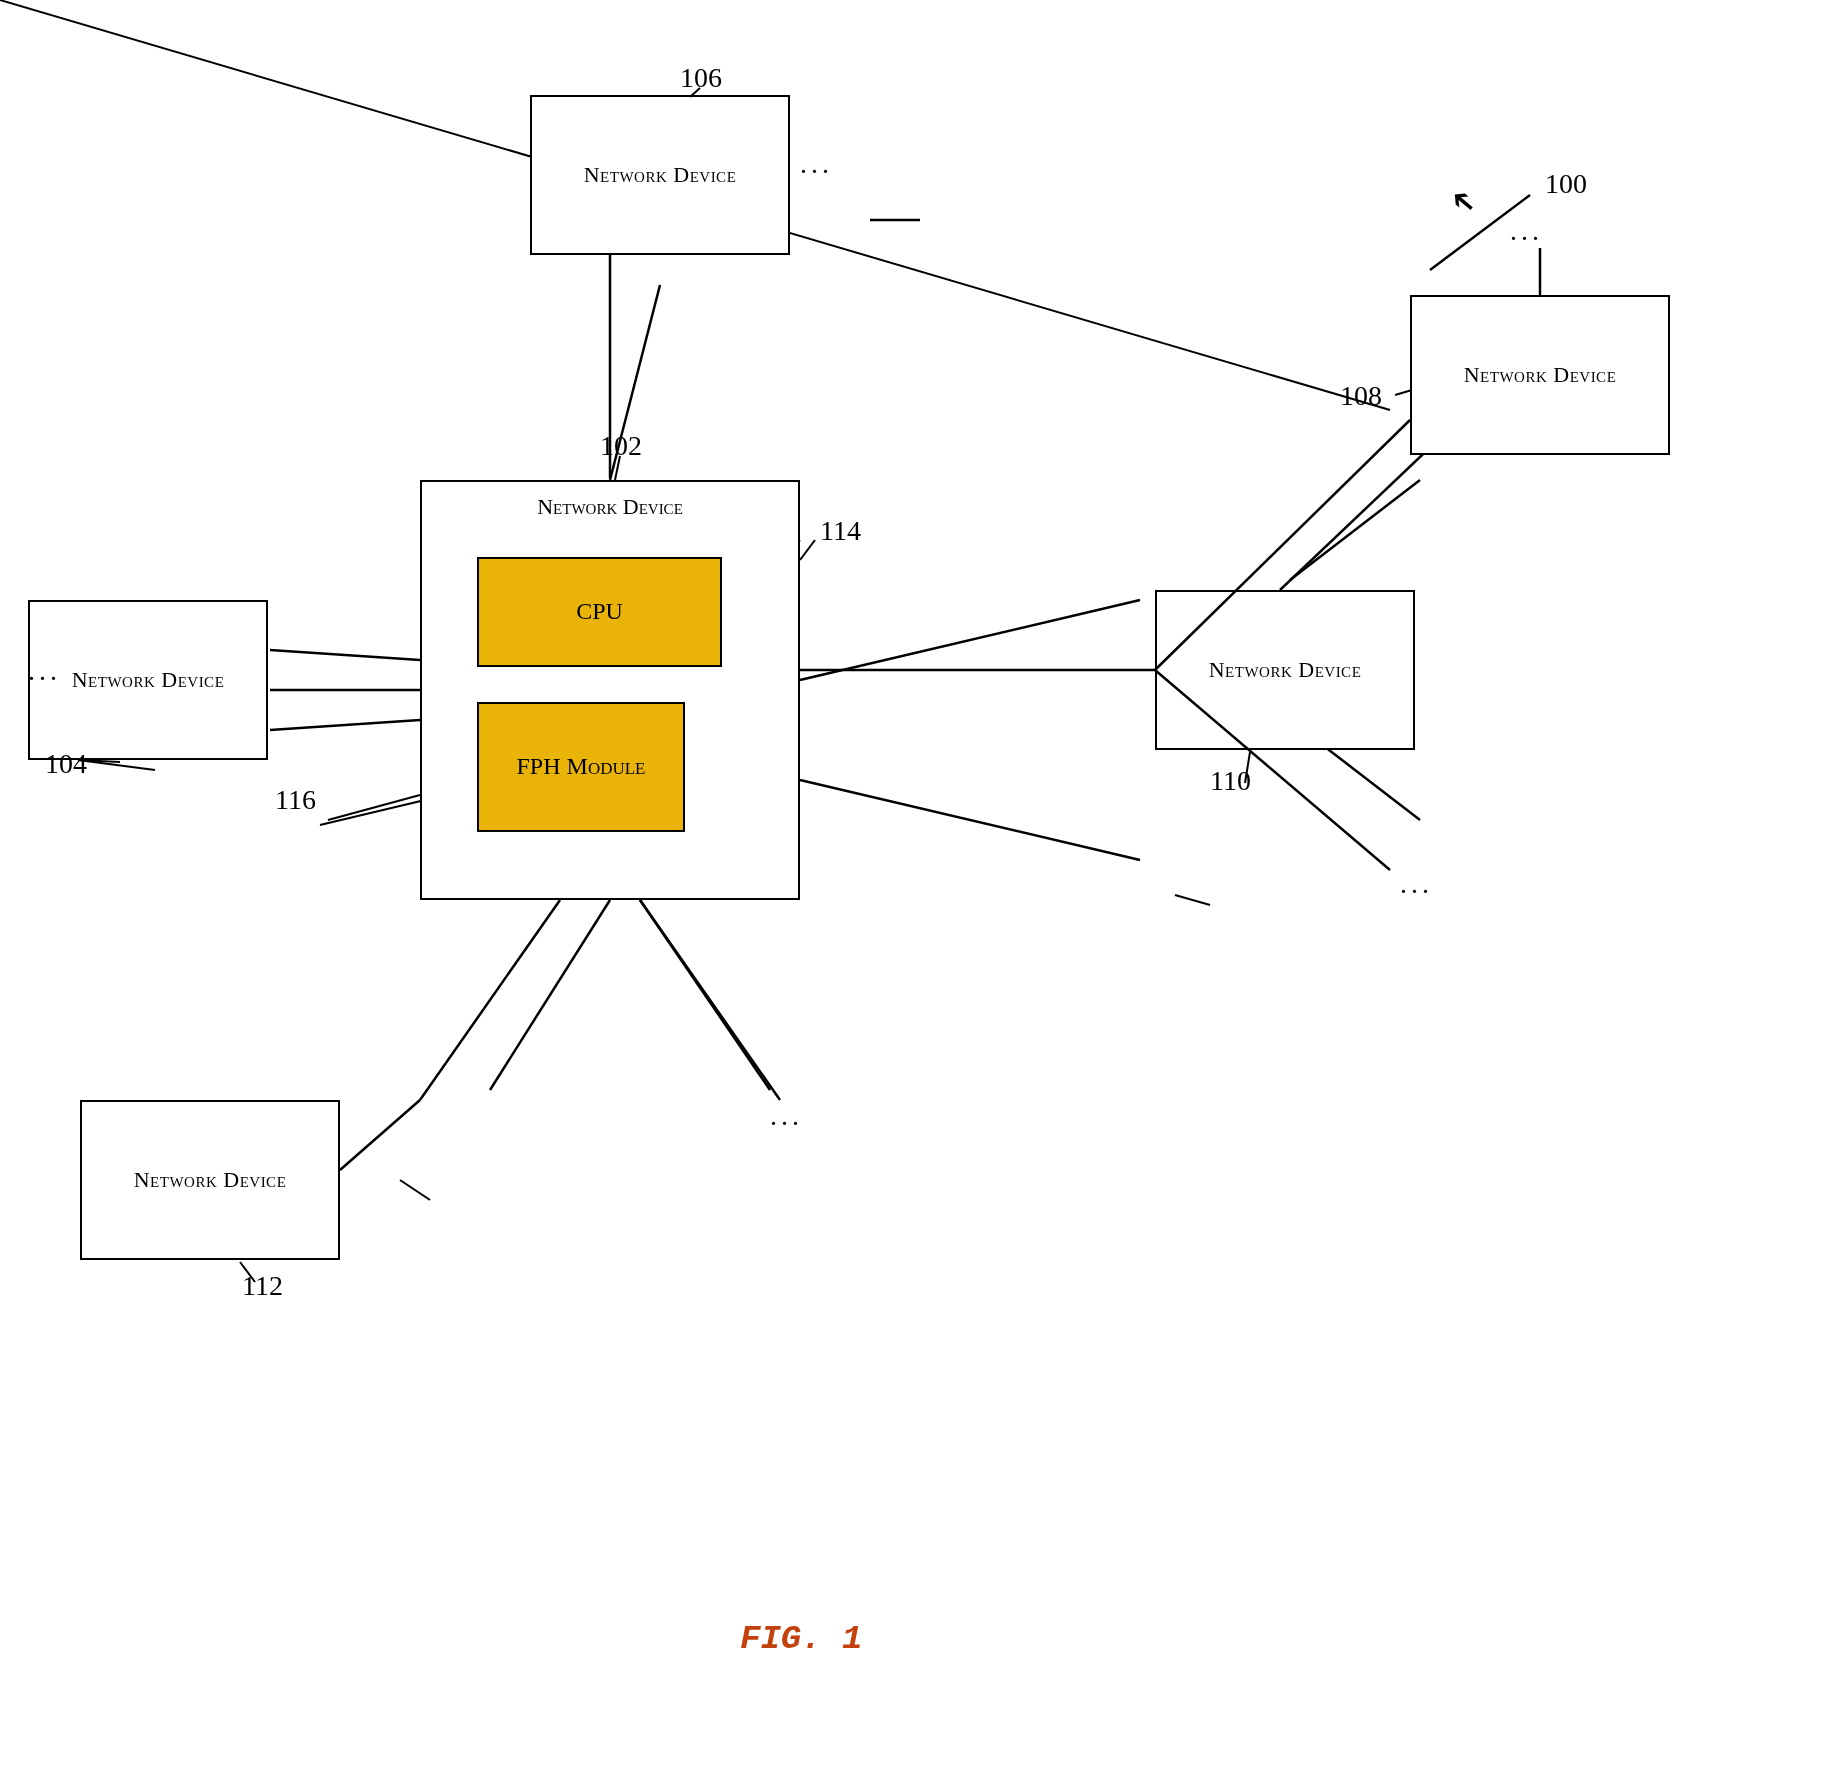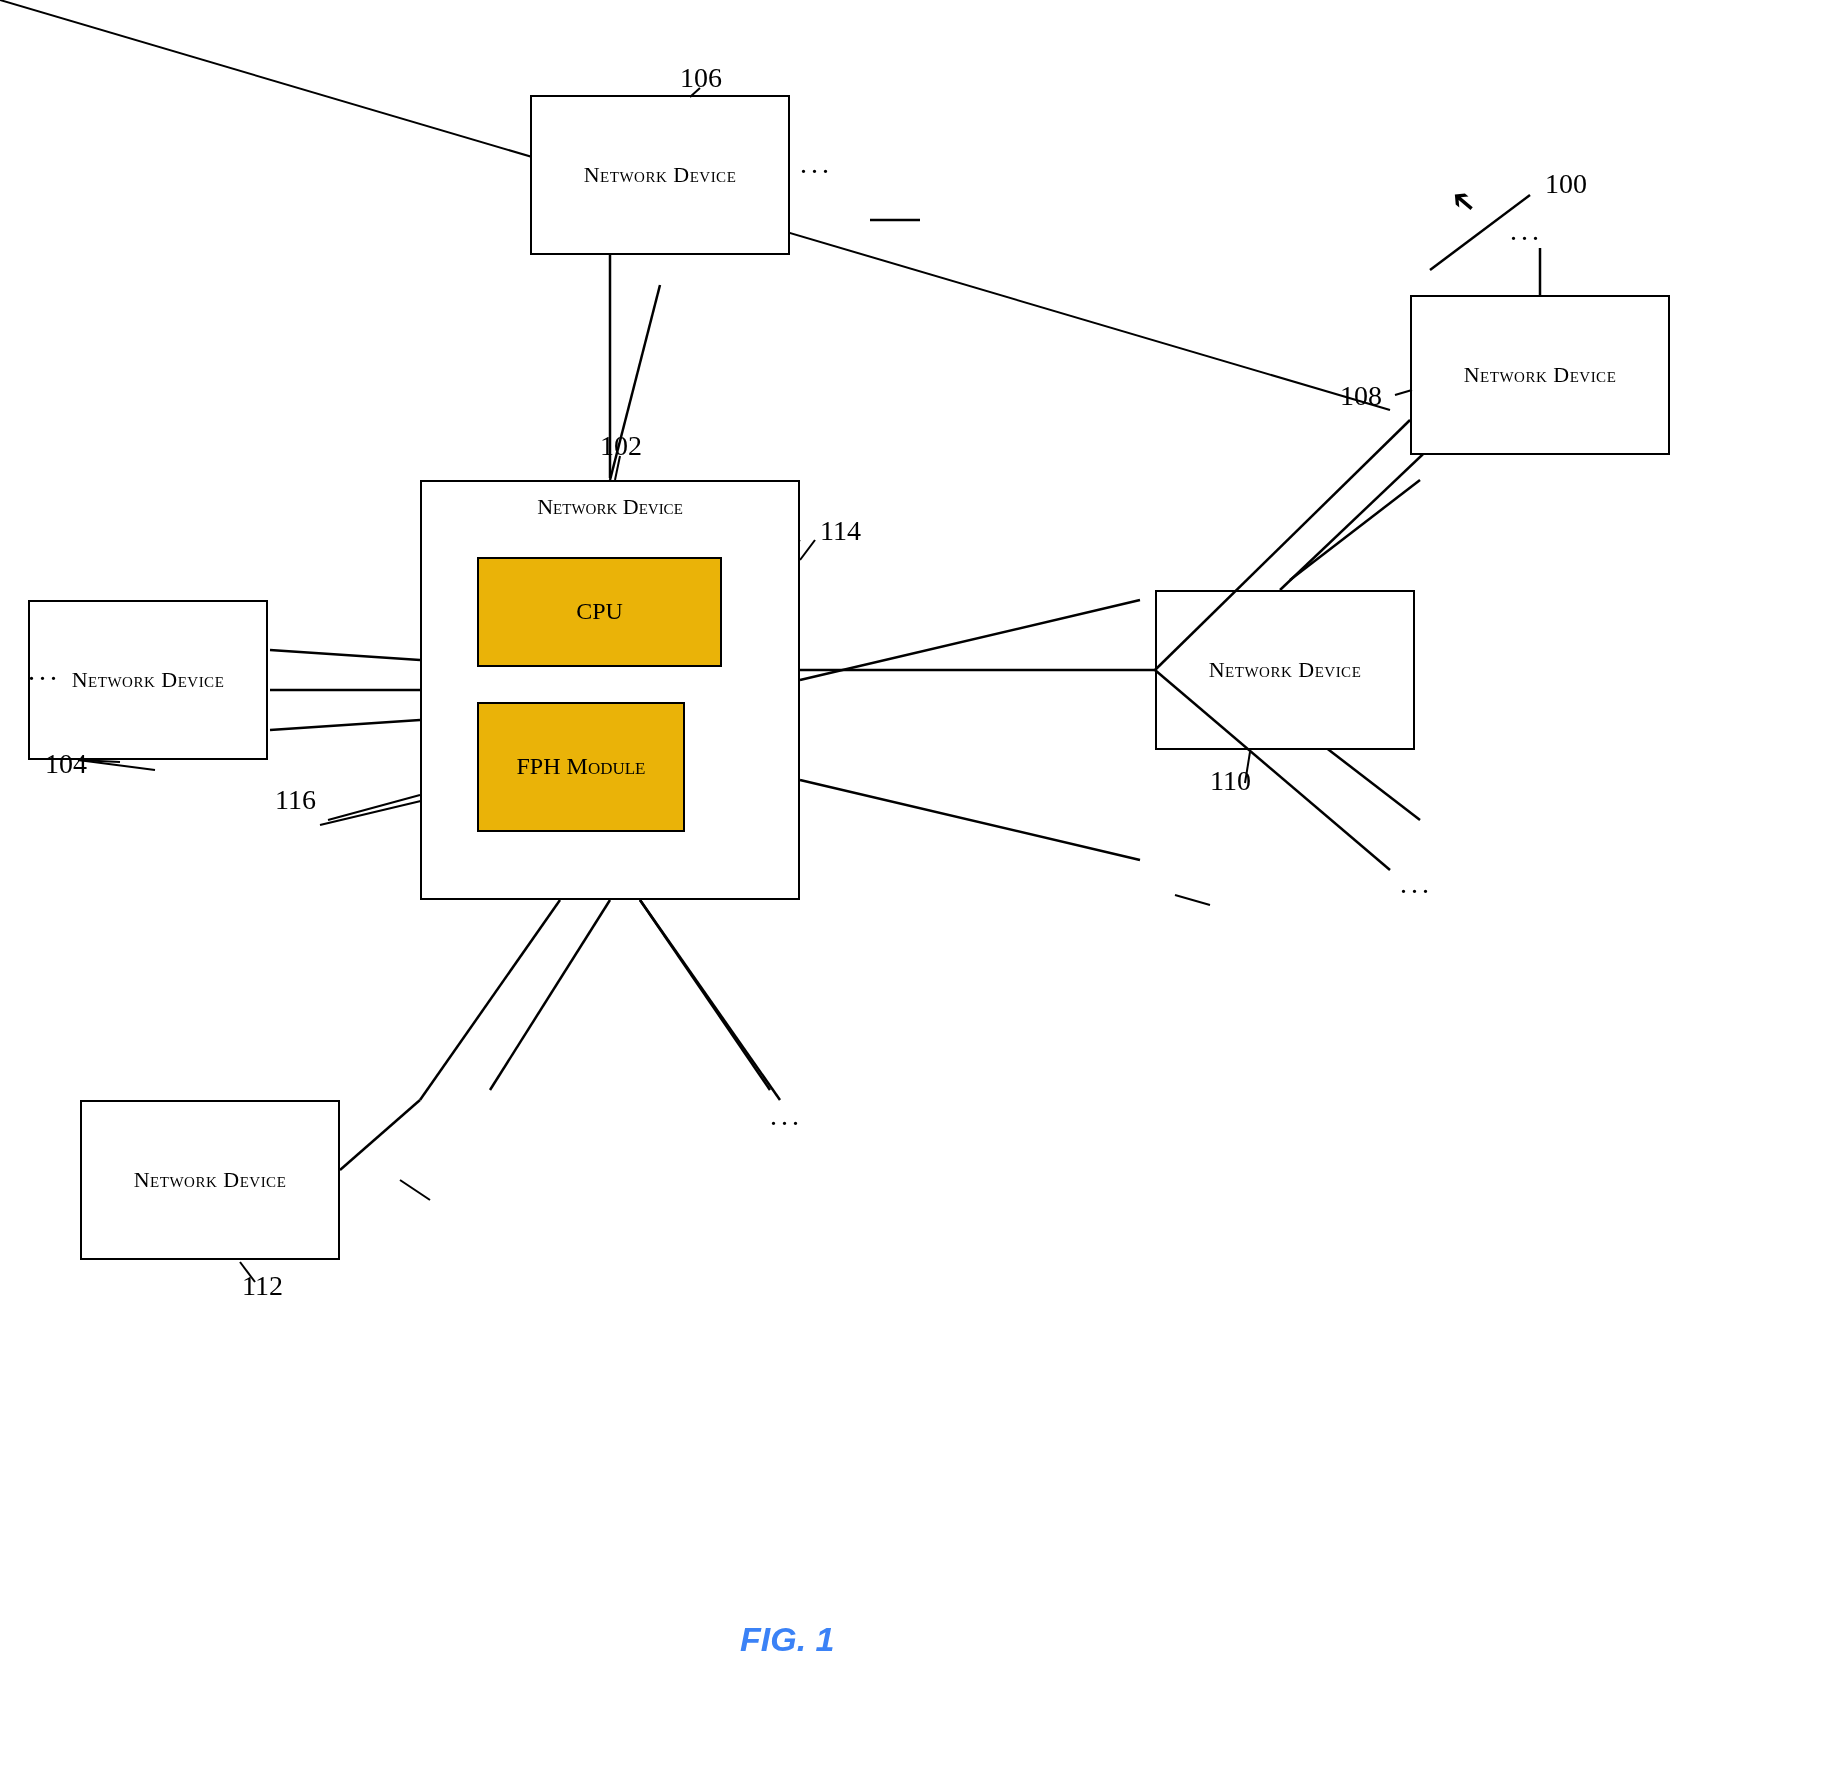--- a/index.html
+++ b/index.html
@@ -48,25 +48,25 @@
 
     .ref-label {
       position: absolute;
       font-family: 'Times New Roman', Times, serif;
       font-size: 28px;
       color: #000;
     }
 
     .fig-label {
       position: absolute;
-      font-family: Liberation Sans, sans-serif;
+      font-family: Liberation Mono, monospace;
       font-size: 34px;
       font-weight: bold;
       font-style: italic;
-      color: #3b82f6;
+      color: #c2410c;
     }
 
     
     .central-device {
       position: absolute;
       left: 420px;
       top: 480px;
       width: 380px;
       height: 420px;
       border: 2.5px solid #000;

